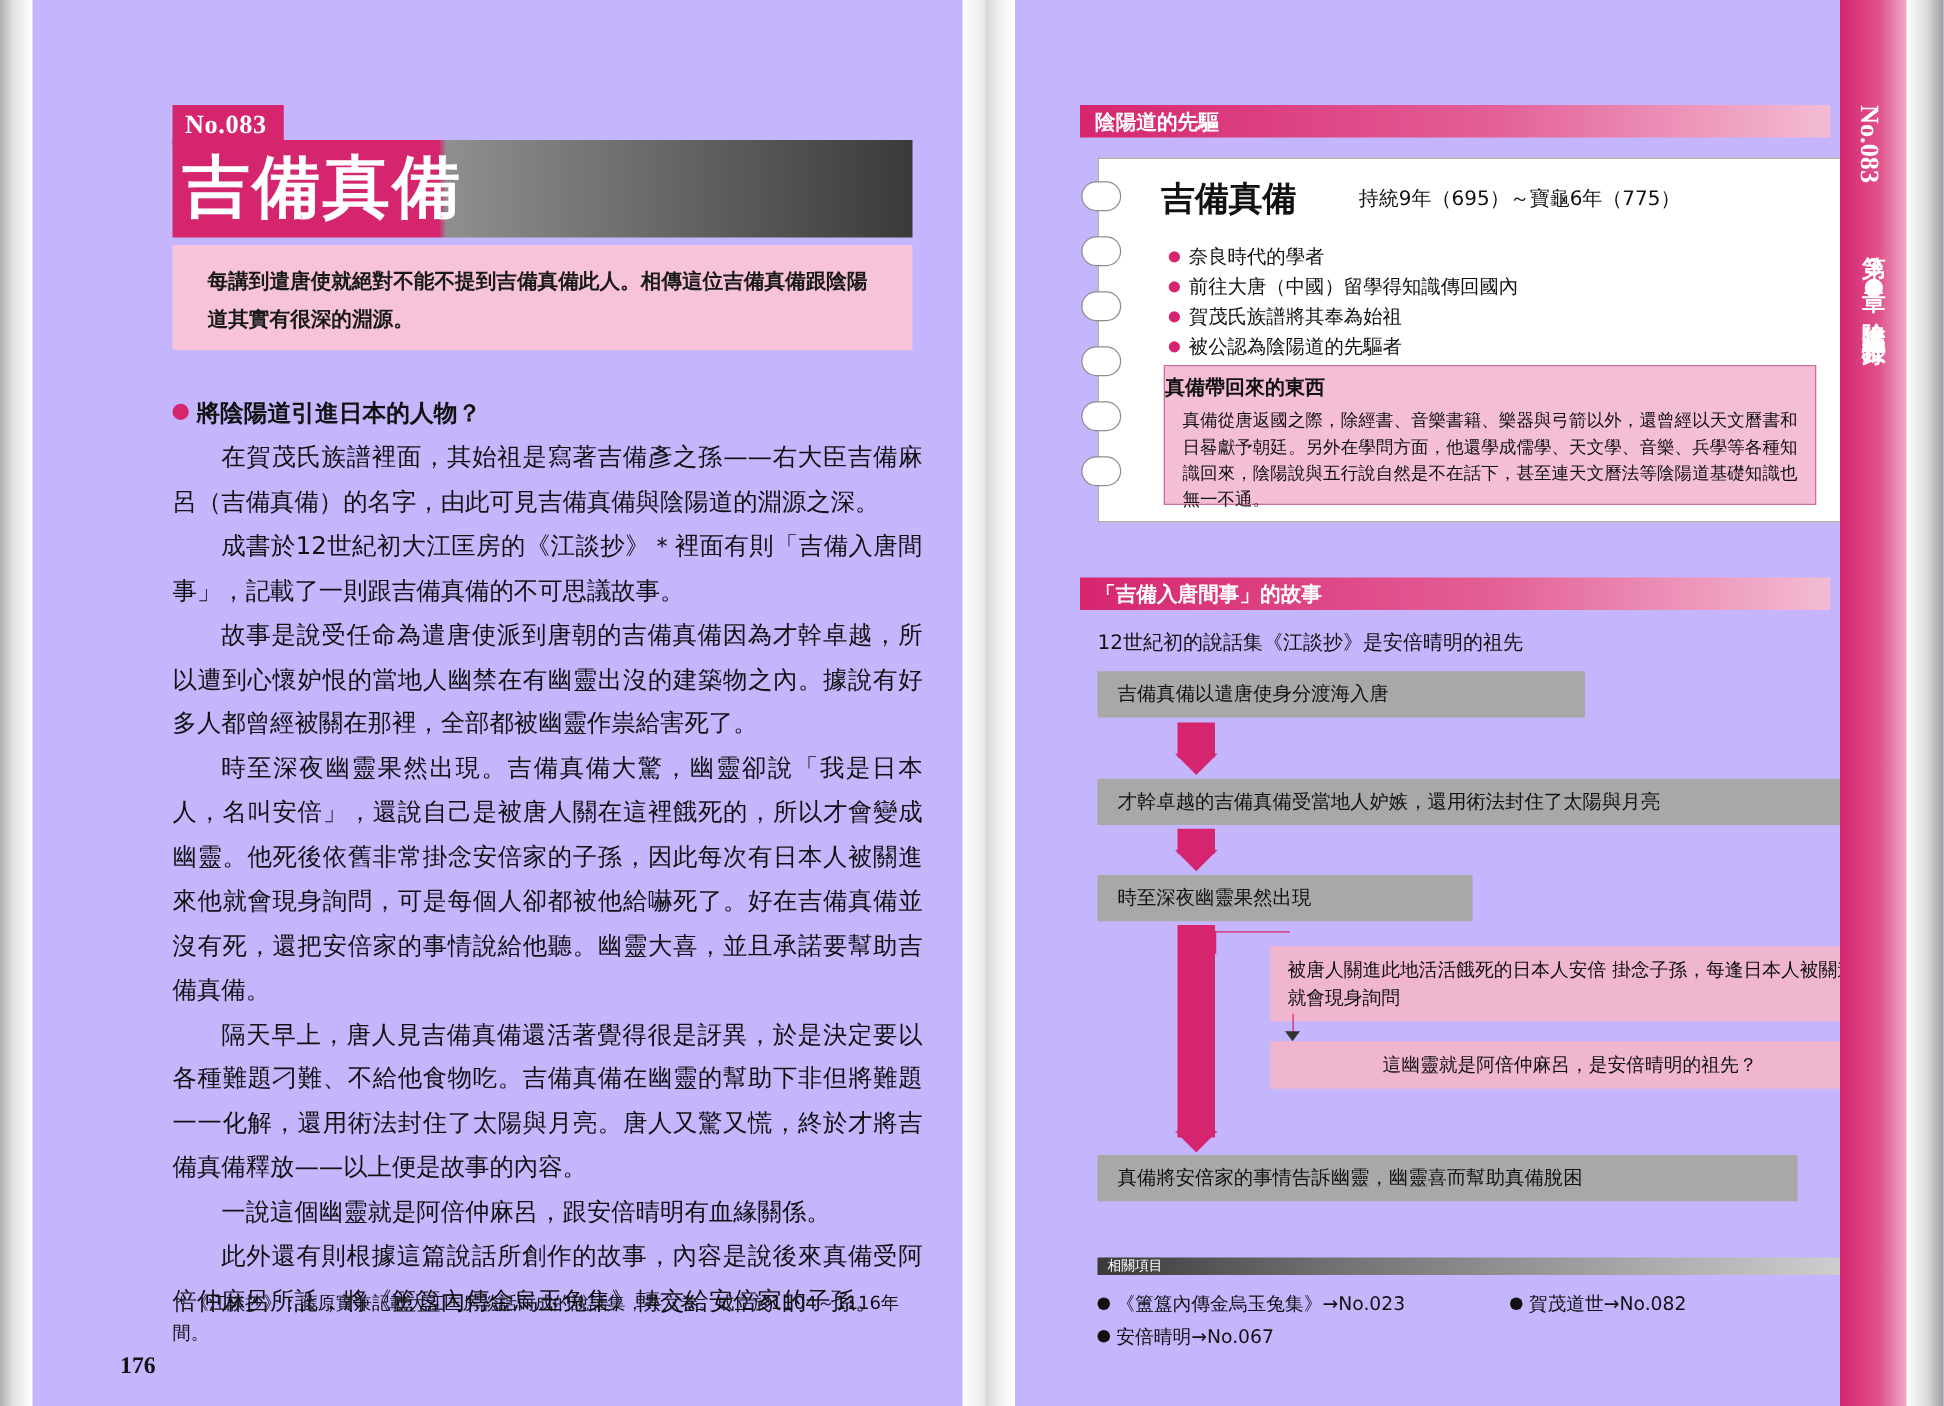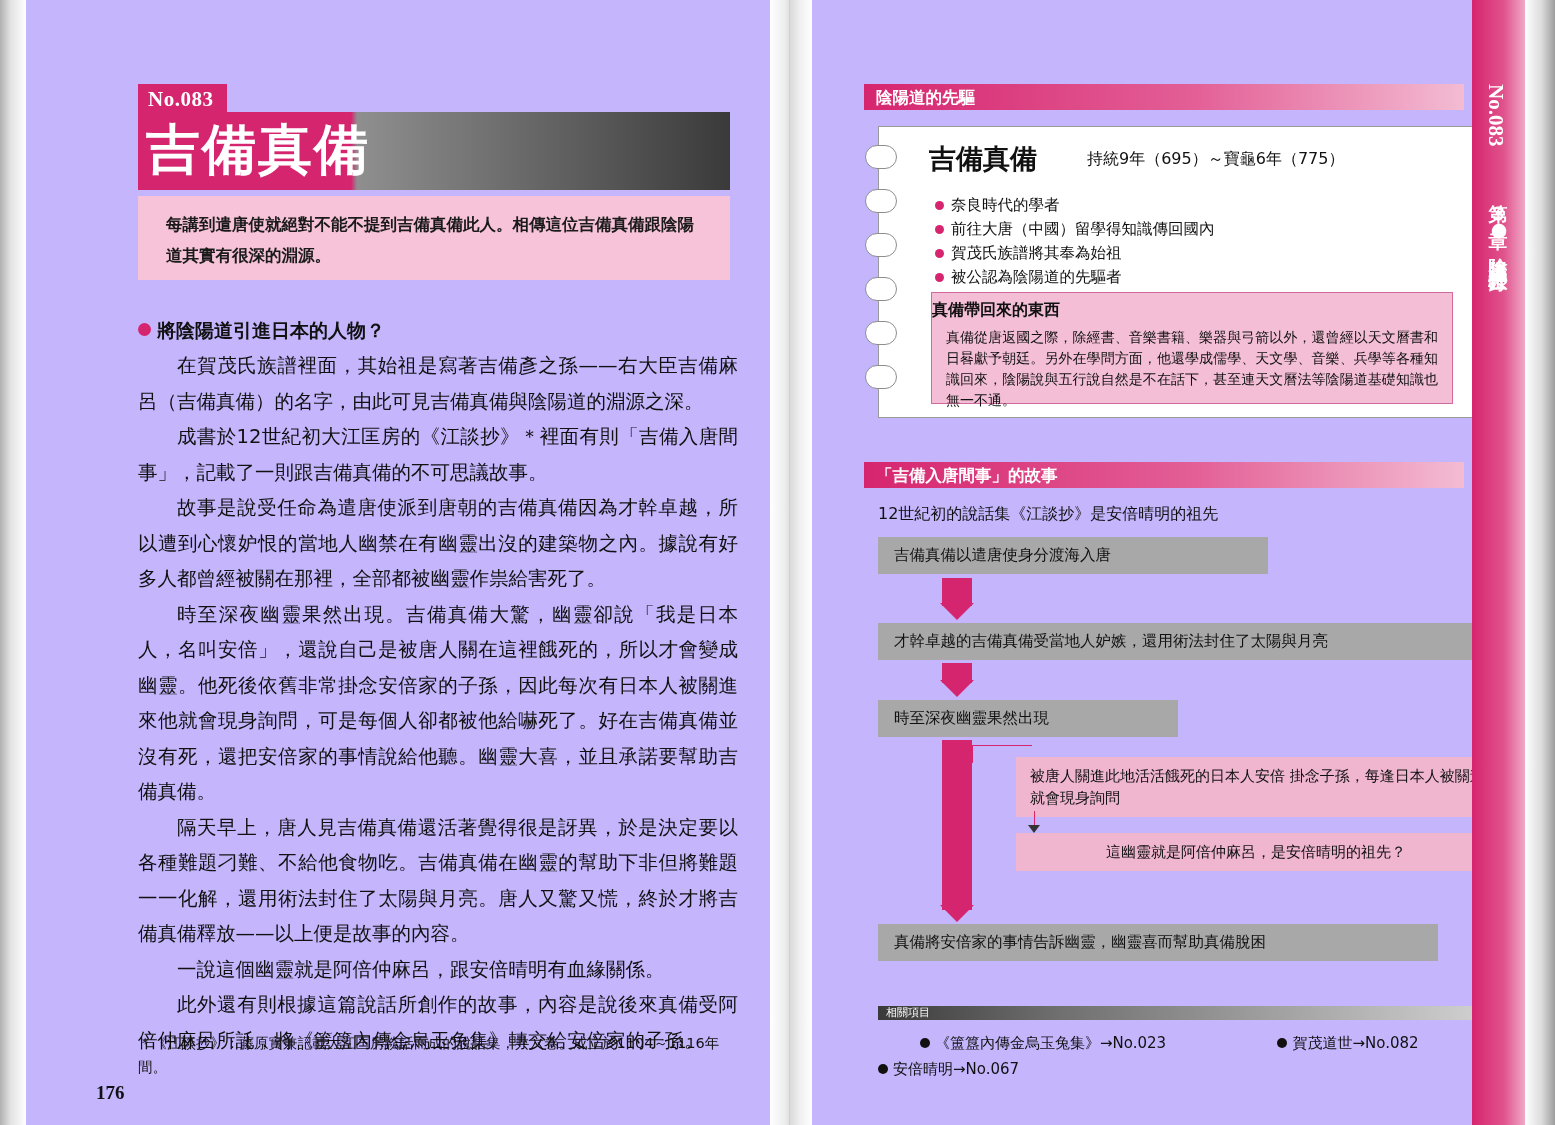--- a/index.html
+++ b/index.html
@@ -183,21 +183,21 @@
     position: absolute; left: 66px; top: 1006px; width: 600px; height: 14px;
     background: linear-gradient(to right, #3a3a3a 0%, #6f6f6f 30%, #cfcfcf 100%);
   }
   .rel-head span {
     position: absolute; left: 8px; top: -1px; color: #ffffff; font-size: 11px;
   }
   .rel-list {
     position: absolute; left: 66px; top: 1030px; width: 620px;
     font-size: 15px; line-height: 26px; color: #111;
   }
-  .rel-list .col { display: inline-block; vertical-align: top; text-align: center; }
+  .rel-list .col { display: inline-block; vertical-align: top; }
   .rel-list .c1 { width: 330px; }
   .rel-list .c2 { width: 280px; }
   .rel-list .dot {
     display: inline-block; width: 10px; height: 10px; border-radius: 50%;
     background: #111; margin-right: 5px;
   }
 
   .pageno-right {
     position: absolute; right: 52px; top: 1082px;
     font-size: 19px; font-weight: bold; color: #111;

